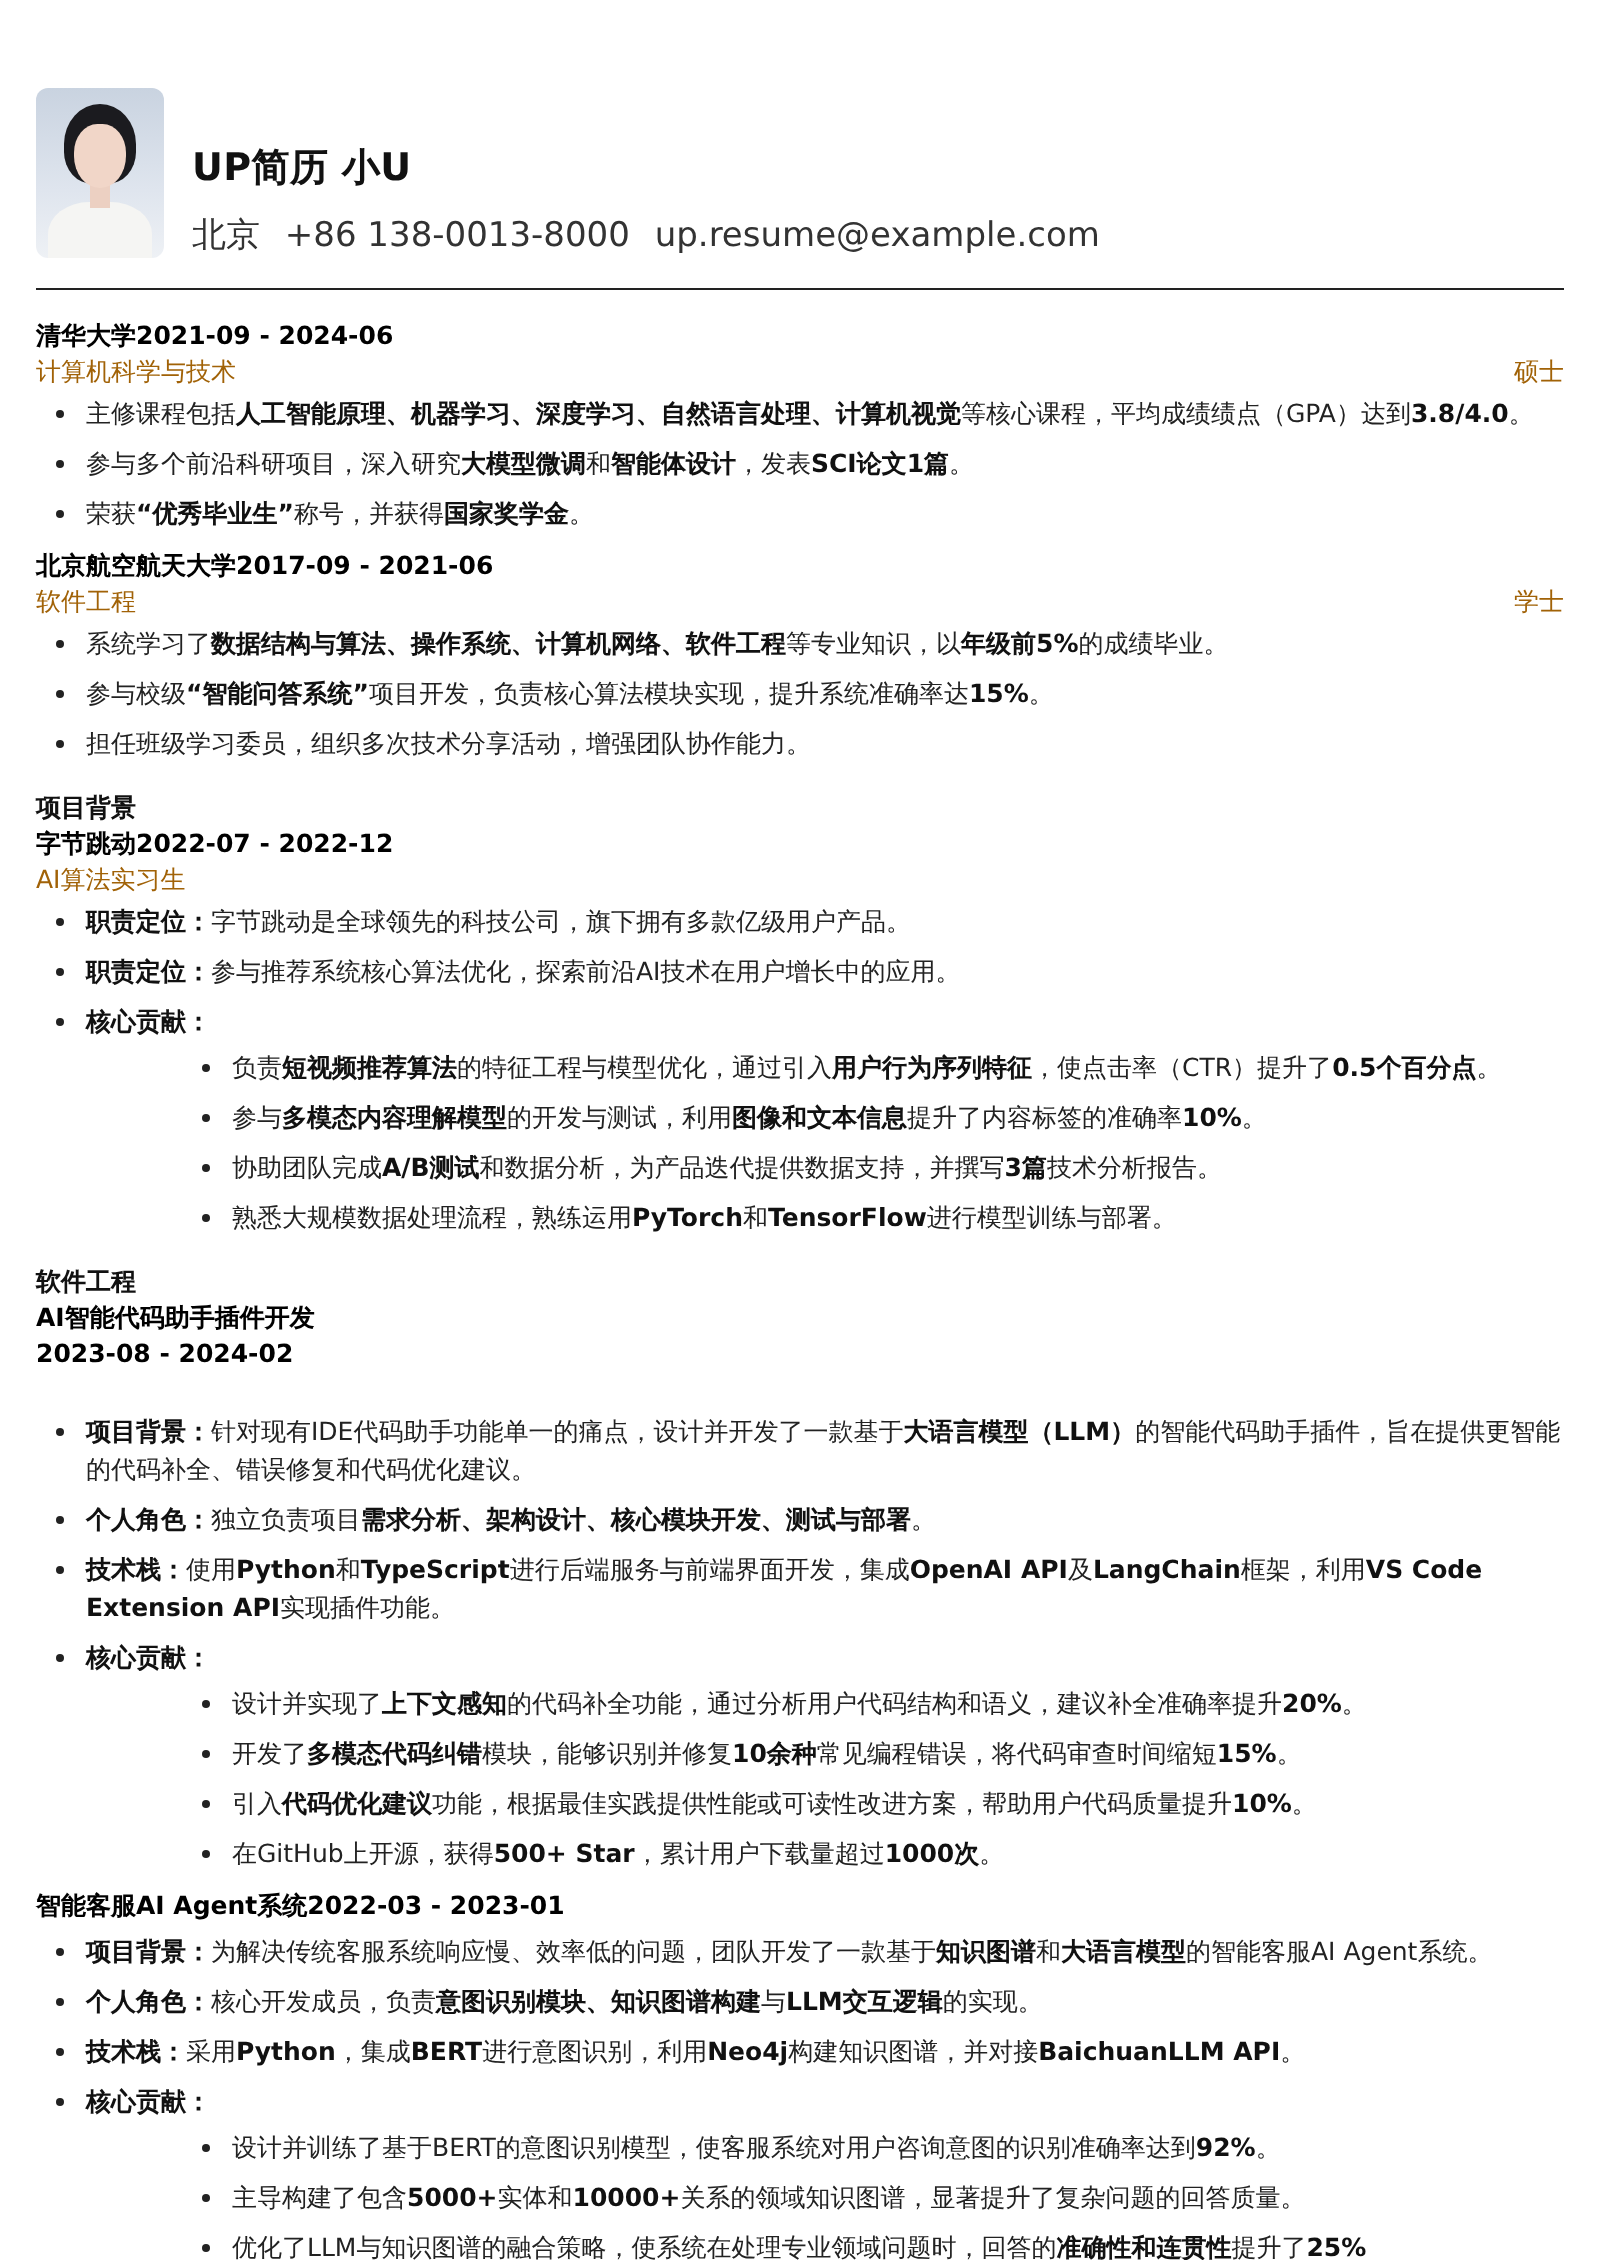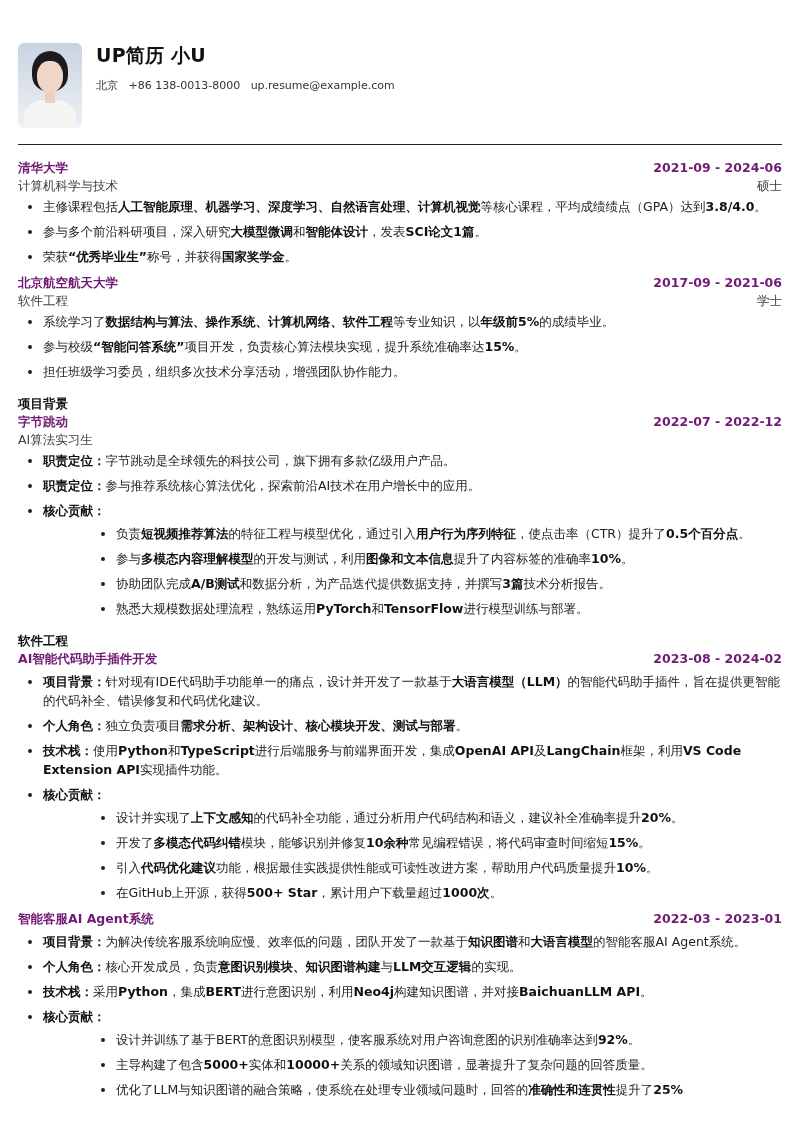--- a/index.html
+++ b/index.html
@@ -2,40 +2,40 @@
 <html><head>
 <meta charset="utf-8">
 <style>
   html, body { margin: 0; padding: 0; background: #ffffff; }
   body {
     width: 800px; height: 1130px; overflow: hidden; position: relative;
     font-family: "DejaVu Sans", "Liberation Sans", sans-serif;
     color: #222; font-size: 12.5px;
   }
   .page { position: absolute; left: 18px; top: 43px; width: 764px; }
-  .header { display: flex; align-items: flex-start; height: 86px; }
+  .header { display: flex; align-items: flex-end; height: 86px; }
   .photo {
     width: 64px; height: 85px; border-radius: 6px; overflow: hidden;
     background: linear-gradient(180deg, #c9d3e0 0%, #dfe5ee 60%, #eef1f5 100%);
     position: relative; flex-shrink: 0;
   }
   .photo .hair { position: absolute; left: 14px; top: 8px; width: 36px; height: 40px; background: #1b1b1f; border-radius: 50% 50% 40% 40%; }
   .photo .face { position: absolute; left: 19px; top: 18px; width: 26px; height: 32px; background: #f1d6c8; border-radius: 45% 45% 50% 50%; }
   .photo .neck { position: absolute; left: 27px; top: 48px; width: 10px; height: 12px; background: #ecd0c2; }
   .photo .body { position: absolute; left: 6px; top: 57px; width: 52px; height: 40px; background: #f5f5f3; border-radius: 40% 40% 0 0; }
   .header-info { margin-left: 14px; }
   .name { font-size: 19px; font-weight: bold; color: #111; letter-spacing: 0.2px; }
-  .contact { margin-top: 9px; font-size: 11px; color: #333; }
+  .contact { margin-top: 9px; font-size: 17px; color: #333; }
   .contact span { margin-right: 7px; }
   .divider { height: 0; border-top: 1.3px solid #222; margin-top: 15px; }
 
   .section { margin-top: 14px; }
   .section-title { font-weight: bold; font-size: 12.5px; color: #111; line-height: 18px; }
-  .entry-head { display: flex; justify-content: space-between; font-weight: bold; line-height: 18px; color: #701a75; }
-  .entry-sub { display: flex; justify-content: space-between; line-height: 18px; color: #404040; margin-bottom: 2px; }
+  .entry-head { display: flex; font-weight: bold; line-height: 18px; color: #000000; }
+  .entry-sub { display: flex; justify-content: space-between; line-height: 18px; color: #a16207; margin-bottom: 2px; }
   ul { margin: 0; padding-left: 25px; list-style: disc; }
   ul li { line-height: 19px; margin-bottom: 6px; padding-left: 0; }
   ul ul { margin-top: 4px; padding-left: 25px; }
   ul ul li { margin-bottom: 6px; margin-left: 48px; }
   b { color: #111; }
   .entry { margin-bottom: 8px; }
 </style>
 </head>
 <body>
 
@@ -117,21 +117,21 @@
           </ul>
         </li>
       </ul>
     </div>
   </div>
 
   <div class="section">
     <div class="section-title">软件工程</div>
 
     <div class="entry">
-      <div class="entry-head" style="margin-bottom:4px;">
+      <div class="entry-head" style="margin-bottom:20px;flex-direction:column;">
         <span>AI智能代码助手插件开发</span>
         <span>2023-08 - 2024-02</span>
       </div>
       <ul>
         <li><b>项目背景：</b>针对现有IDE代码助手功能单一的痛点，设计并开发了一款基于<b>大语言模型（LLM）</b>的智能代码助手插件，旨在提供更智能的代码补全、错误修复和代码优化建议。</li>
         <li><b>个人角色：</b>独立负责项目<b>需求分析、架构设计、核心模块开发、测试与部署</b>。</li>
         <li><b>技术栈：</b>使用<b>Python</b>和<b>TypeScript</b>进行后端服务与前端界面开发，集成<b>OpenAI API</b>及<b>LangChain</b>框架，利用<b>VS Code Extension API</b>实现插件功能。</li>
         <li>
           <span><b>核心贡献：</b></span>
           <ul>

